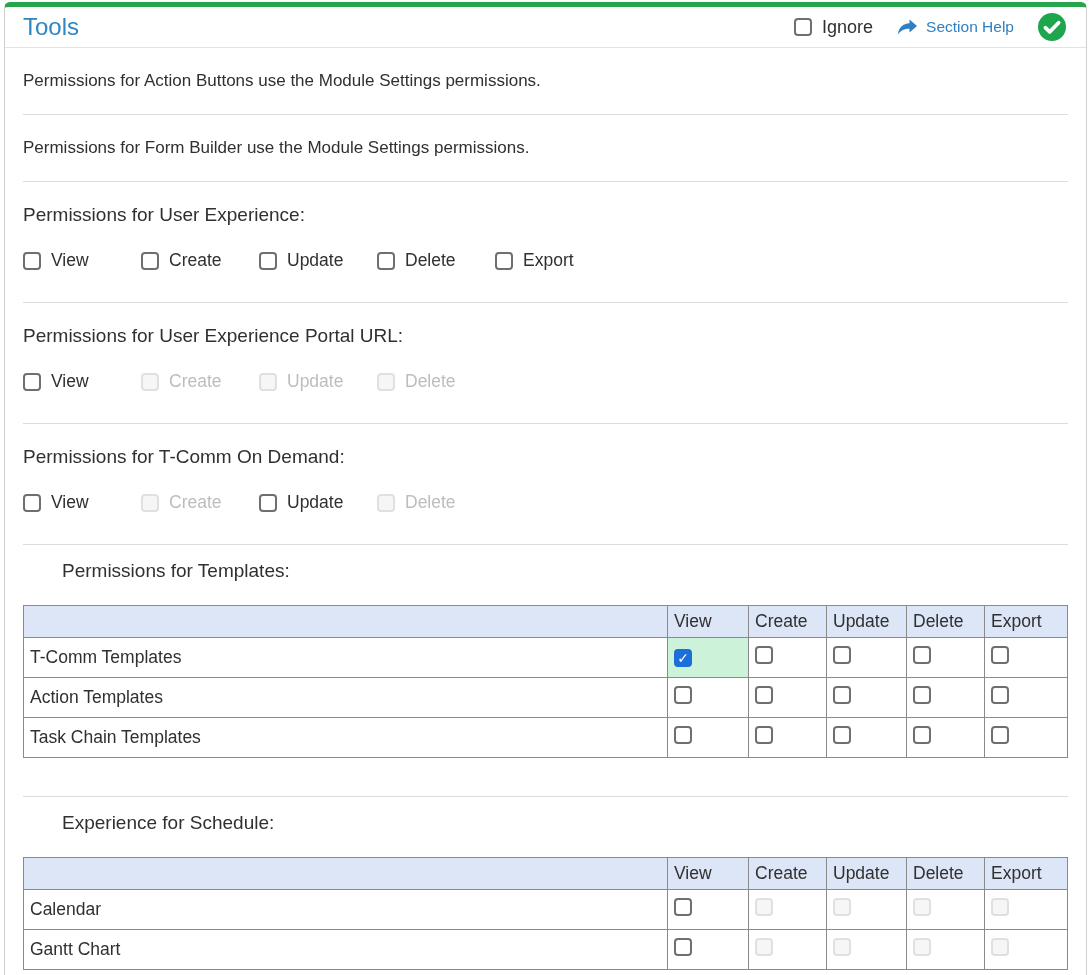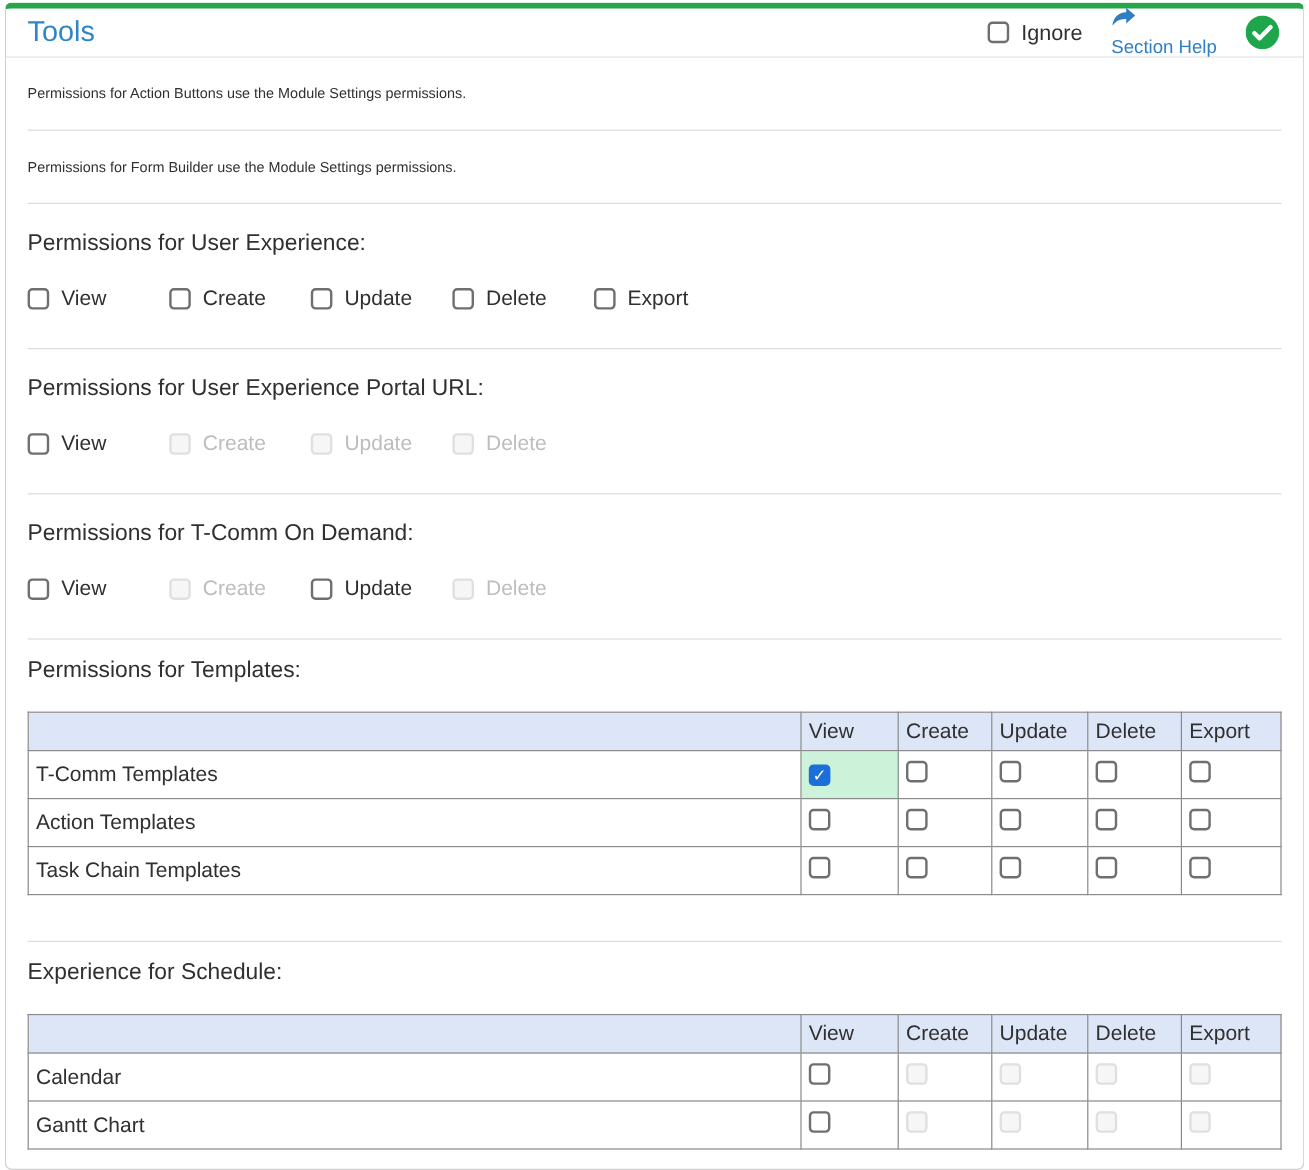--- a/index.html
+++ b/index.html
@@ -31,50 +31,50 @@
   }
   
   .card-header{
     display:flex;align-items:center;
     height:41px;padding:0 20px 0 18px;
     border-bottom:1px solid #e3e3e3;
   }
   .card-title{font-size:24px;color:var(--title-blue);font-weight:400;}
   .header-right{margin-left:auto;display:flex;align-items:center;gap:24px;}
   .ignore-item{display:flex;align-items:center;gap:10px;font-size:18px;}
-  .help-link{display:flex;gap:8px;color:var(--link-blue);font-size:15.5px;cursor:pointer;flex-direction:column;}
+  .help-link{display:flex;align-items:center;gap:8px;color:var(--link-blue);font-size:15.5px;cursor:pointer;}
   .status-circle{width:28px;height:28px;display:inline-flex;}
   
   .cb{
     width:18px;height:18px;flex:0 0 18px;
     border:2px solid #6f6f6f;border-radius:4px;background:#fff;
     display:inline-flex;align-items:center;justify-content:center;
   }
   .checked .cb, .cb.checked{
     background:var(--checked-blue);border-color:var(--checked-blue);
   }
   .checked .cb::after, .cb.checked::after{
     content:"✓";color:#fff;font-size:14px;font-weight:700;line-height:1;
   }
   .disabled .cb, .cb.disabled{
     border-color:#e0e0e0;background:#f6f6f6;
   }
   .disabled .cb-label{color:var(--disabled-text);}
   
-  .note{padding:23px 18px;font-size:12px;}
+  .note{padding:23px 18px;font-size:17px;}
   .divider{height:1px;background:var(--divider);margin:0 18px;}
   
   .cb-section{padding:22px 18px 31px;}
   .section-heading{font-size:19px;margin:0 0 24px 0;font-weight:400;}
   .cb-row{display:flex;align-items:center;}
   .cb-item{width:118px;display:flex;align-items:center;gap:10px;font-size:17.5px;}
   
   .table-section{padding:15px 18px 38px;}
   .table-section.last{padding-bottom:16px;}
-  .table-section .section-heading{margin-bottom:23px;}
+  .table-section .section-heading{margin-bottom:23px;margin-left:39px;}
   table.perm-table{border-collapse:collapse;width:100%;table-layout:fixed;}
   .perm-table th,.perm-table td{
     border:1px solid var(--table-border);
     font-size:17.5px;font-weight:400;text-align:left;
     padding:0 6px;color:var(--text);
   }
   .perm-table thead th{background:var(--table-header-bg);height:32px;}
   .perm-table tbody td{height:40px;}
   .perm-cell{vertical-align:middle;}
   .perm-cell.highlight{background:var(--highlight-green);}

